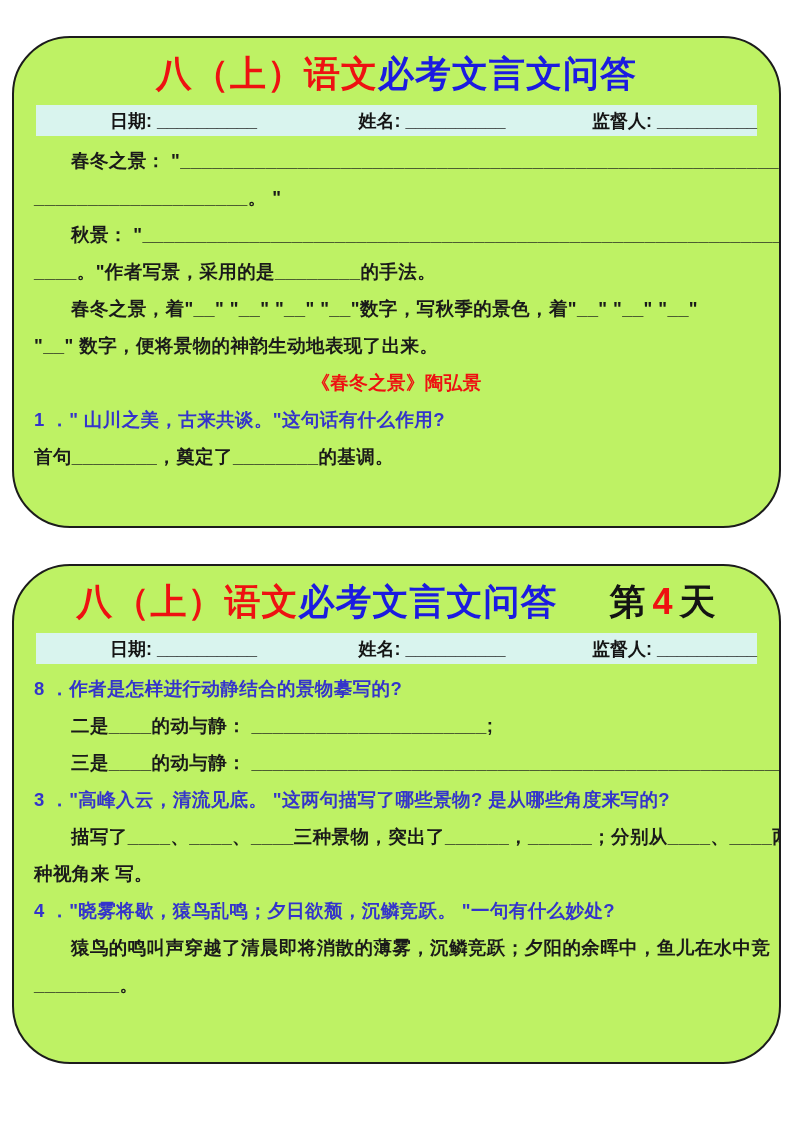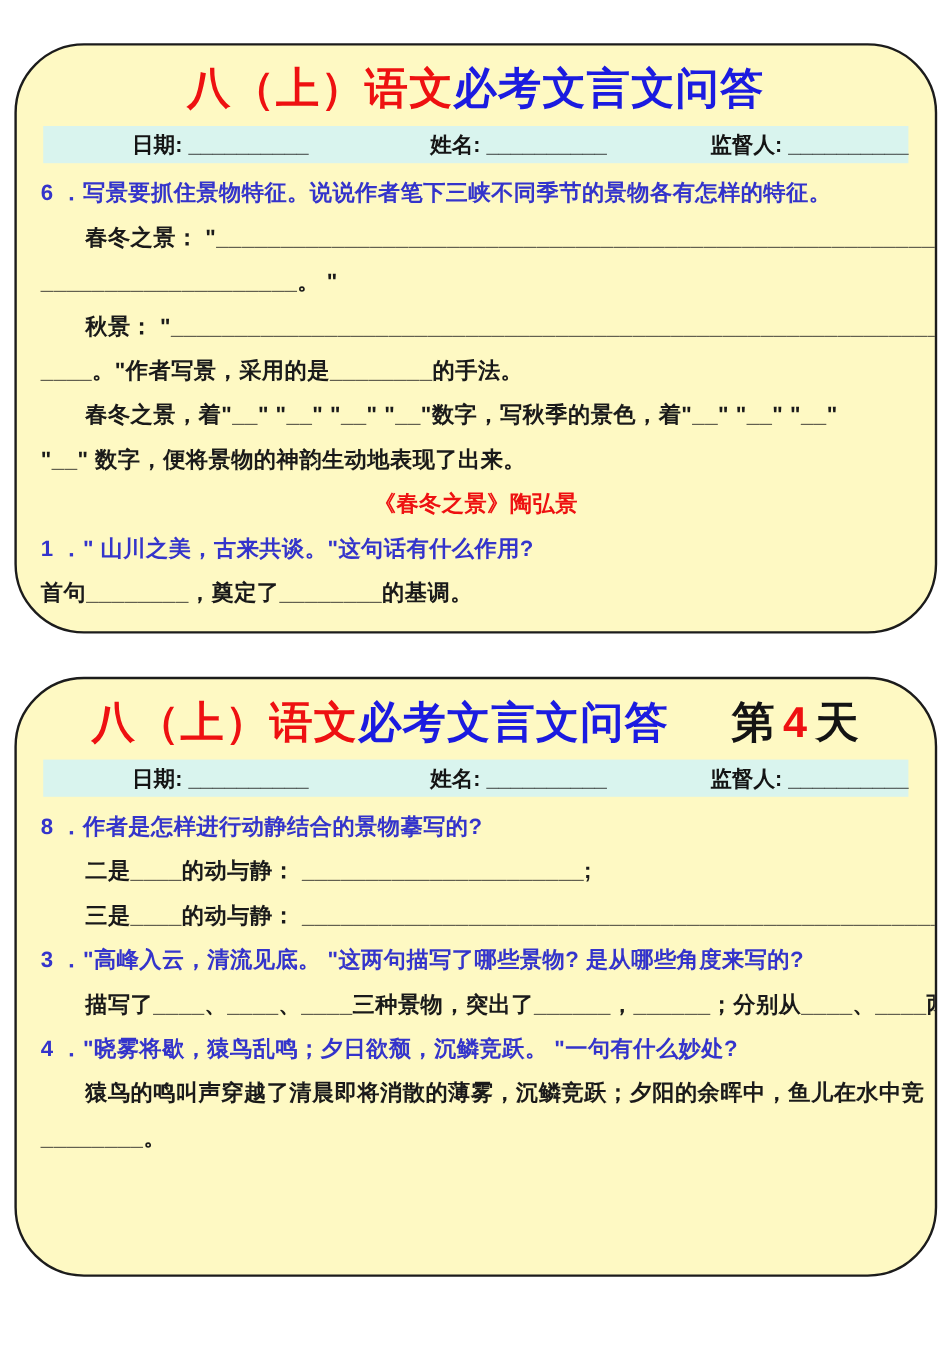--- a/index.html
+++ b/index.html
@@ -6,21 +6,21 @@
   body{
     width:793px;height:1122px;background:#ffffff;
     font-family:"Liberation Sans","DejaVu Sans",sans-serif;
     overflow:hidden;
   }
   .panel{
     box-sizing:border-box;
     margin:0 12px;
     border:2.5px solid #1c1c1c;
     border-radius:58px;
-    background:#fef9c3;
+    background:#bef264;
     padding:8px 20px 0 20px;
     overflow:hidden;
   }
   .panel-1{height:492px;margin-top:36px;}
   .panel-2{height:500px;margin-top:36px;}
   .title-row{
     display:flex;justify-content:center;align-items:baseline;
     gap:52px;
     font-weight:bold;
     font-size:36px;
@@ -66,21 +66,20 @@
     <span>
       <span class="t-red">八（上）语文</span><span class="t-blue">必考文言文问答</span>
     </span>
   </div>
   <div class="info-bar">
     <span class="info-field f-date">日期: __________</span>
     <span class="info-field f-name">姓名: __________</span>
     <span class="info-field">监督人: __________</span>
   </div>
   <div class="content">
-    <div class="line q">6 ．写景要抓住景物特征。说说作者笔下三峡不同季节的景物各有怎样的特征。</div>
     <div class="line indent">春冬之景： "______________________________________________________________</div>
     <div class="line">____________________。 "</div>
     <div class="line indent">秋景： "__________________________________________________________________</div>
     <div class="line">____。"作者写景，采用的是________的手法。</div>
     <div class="line indent">春冬之景，着"__" "__" "__" "__"数字，写秋季的景色，着"__" "__" "__"</div>
     <div class="line">"__"  数字，便将景物的神韵生动地表现了出来。</div>
     <div class="line red-center">《春冬之景》陶弘景</div>
     <div class="line q">1 ．" 山川之美，古来共谈。"这句话有什么作用?</div>
     <div class="line">首句________，奠定了________的基调。</div>
   </div>
@@ -99,17 +98,18 @@
     <span class="info-field f-date">日期: __________</span>
     <span class="info-field f-name">姓名: __________</span>
     <span class="info-field">监督人: __________</span>
   </div>
   <div class="content">
     <div class="line q">8 ．作者是怎样进行动静结合的景物摹写的?</div>
     <div class="line indent">二是____的动与静： ______________________;</div>
     <div class="line indent">三是____的动与静： __________________________________________________________。</div>
     <div class="line q">3 ．"高峰入云，清流见底。 "这两句描写了哪些景物? 是从哪些角度来写的?</div>
     <div class="line indent">描写了____、____、____三种景物，突出了______，______；分别从____、____两</div>
+    <div class="line">种视角来 写。</div>
     <div class="line q">4 ．"晓雾将歇，猿鸟乱鸣；夕日欲颓，沉鳞竞跃。 "一句有什么妙处?</div>
     <div class="line indent">猿鸟的鸣叫声穿越了清晨即将消散的薄雾，沉鳞竞跃；夕阳的余晖中，鱼儿在水中竞</div>
     <div class="line">________。</div>
   </div>
 </div>
 
 </body></html>

